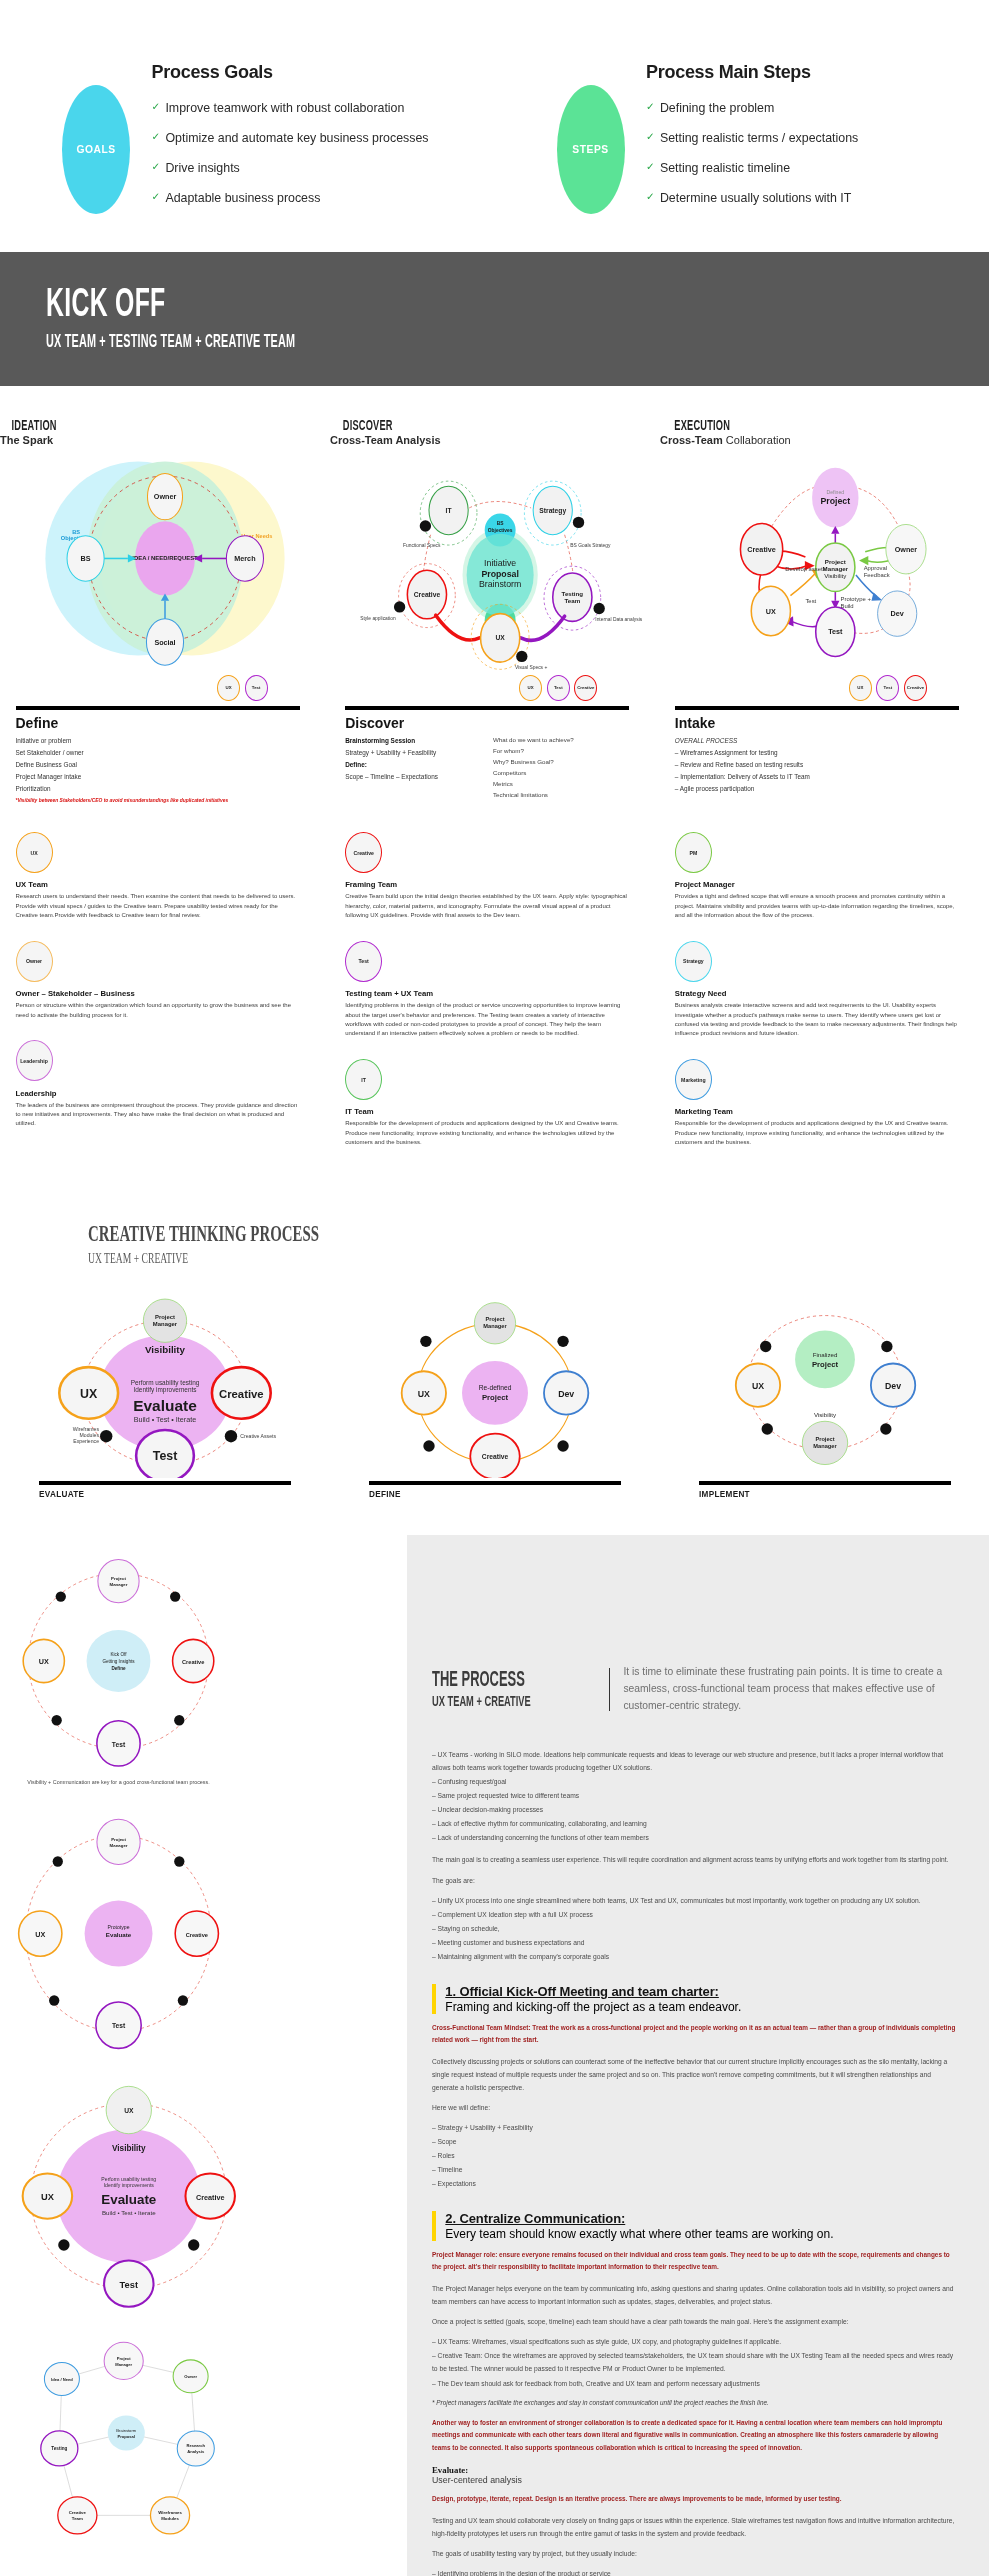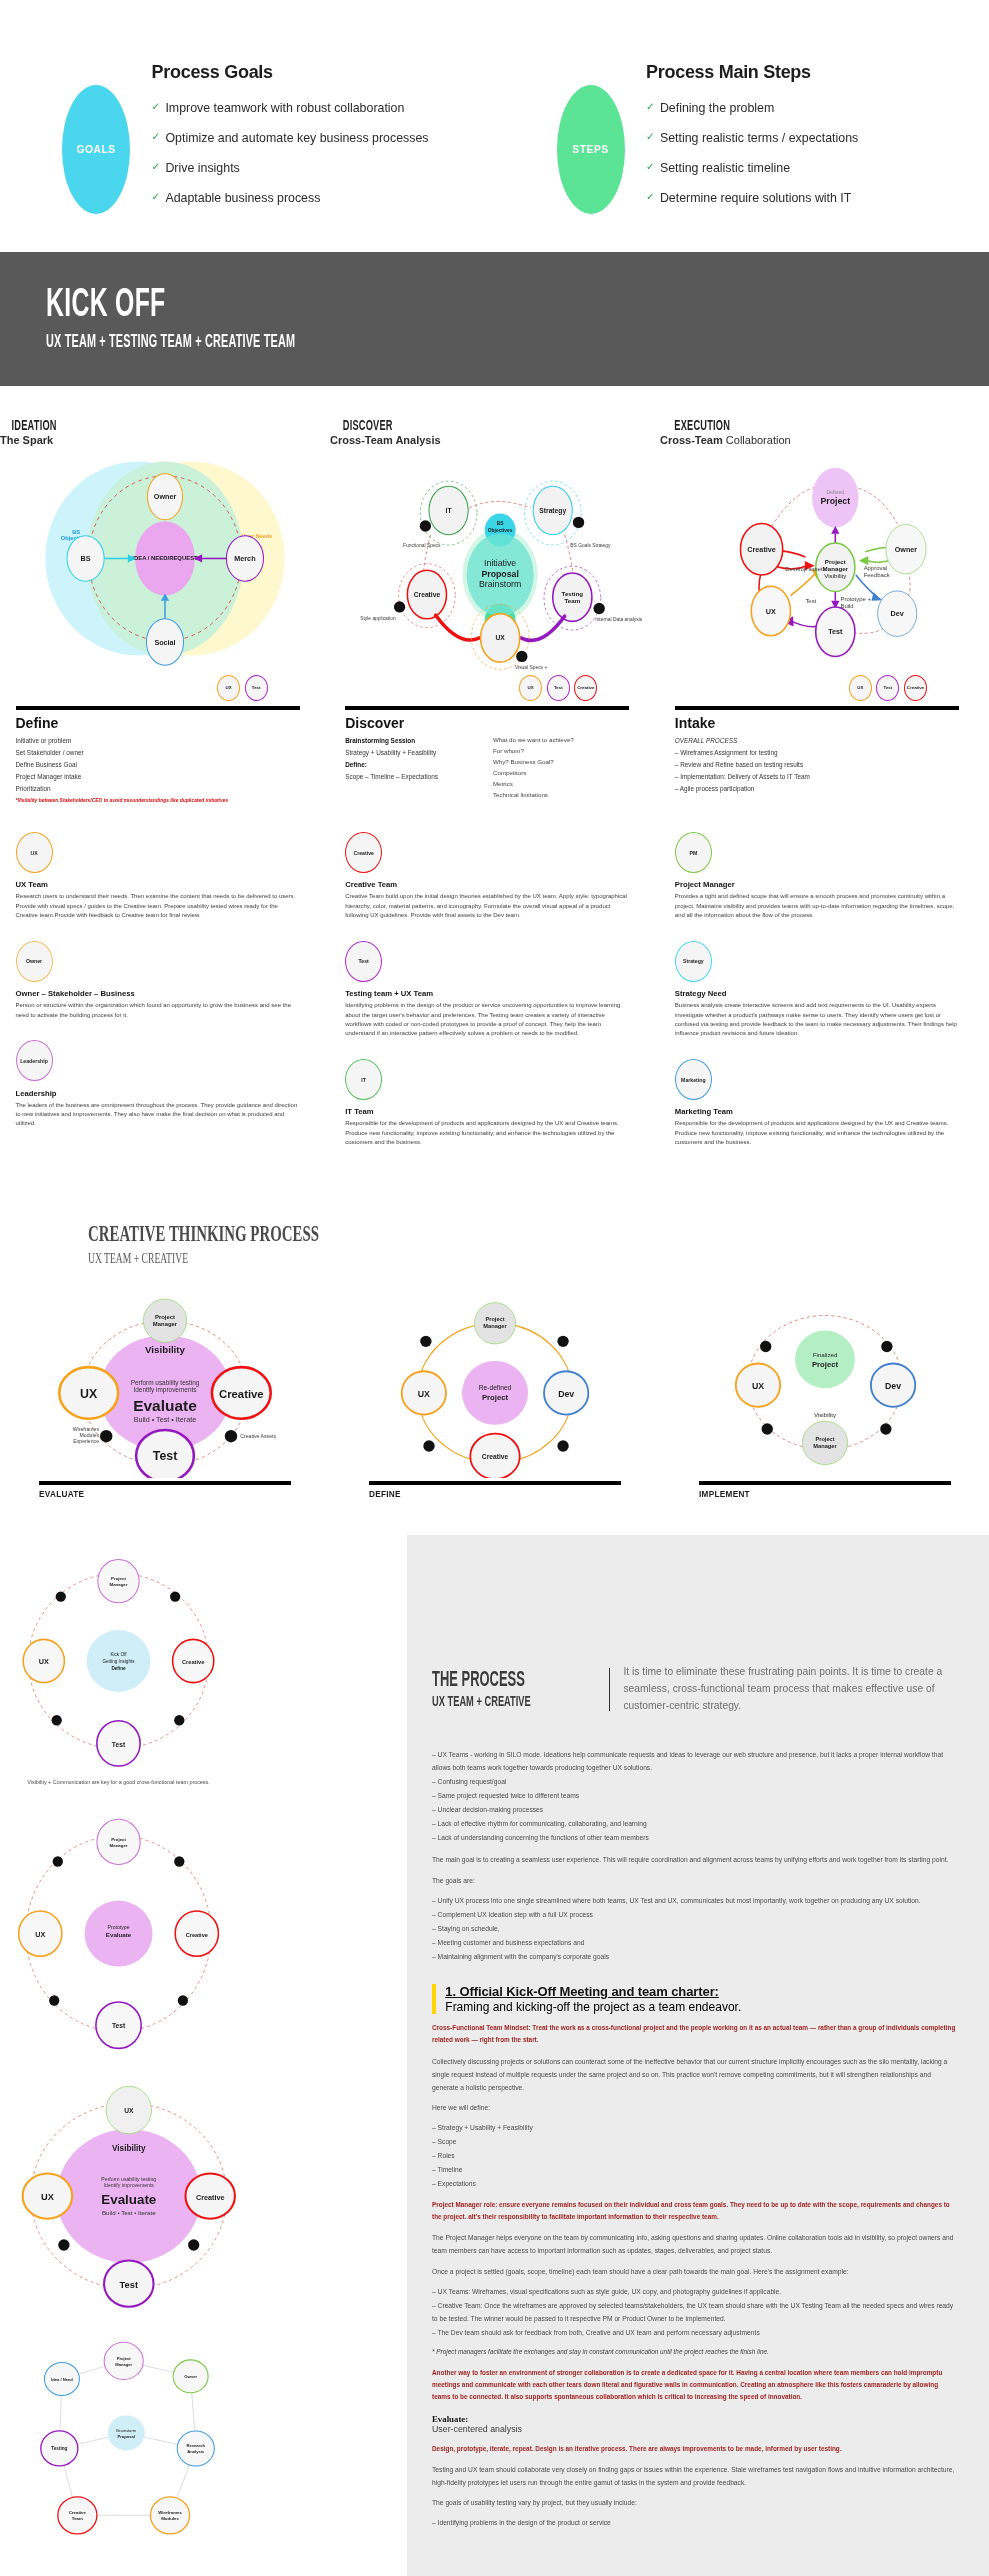--- a/index.html
+++ b/index.html
@@ -170,21 +170,21 @@
           <li>
               <span class="tick">✓</span>
               <span>Setting realistic terms / expectations</span>
             </li>
           <li>
               <span class="tick">✓</span>
               <span>Setting realistic timeline</span>
             </li>
           <li>
               <span class="tick">✓</span>
-              <span>Determine require solutions with IT</span>
+              <span>Determine usually solutions with IT</span>
             </li>
         </ul>
       </div>
     </div>
   </div>
 
   <div class="kickoff-banner">
     <div class="kickoff-title">KICK OFF</div>
     <div class="kickoff-sub">UX TEAM + TESTING TEAM + CREATIVE TEAM</div>
   </div>
@@ -419,21 +419,21 @@
       <div class="role-card">
         <div class="role-bubble" style="border:1px solid #cb6ed8">Leadership</div>
         <div class="role-name">Leadership</div>
         <div class="role-desc">The leaders of the business are omnipresent throughout the process. They provide guidance and direction to new initiatives and improvements. They also have make the final decision on what is produced and utilized.</div>
       </div>
     </div>
 
     <div class="roles-col">
       <div class="role-card">
         <div class="role-bubble" style="border:1.5px solid #ee1111">Creative</div>
-        <div class="role-name">Creative Team</div>
+        <div class="role-name">Framing Team</div>
         <div class="role-desc">Creative Team build upon the initial design theories established by the UX team.  Apply style: typographical hierarchy, color, material patterns, and iconography.  Formulate the overall visual appeal of a product following UX guidelines.  Provide with final assets to the Dev team.</div>
       </div>
       <div class="role-card">
         <div class="role-bubble" style="border:1.5px solid #b028cf">Test</div>
         <div class="role-name">Testing team + UX Team</div>
         <div class="role-desc">Identifying problems in the design of the product or service uncovering opportunities to improve learning about the target user's behavior and preferences.  The Testing team creates a variety of interactive workflows with coded or non-coded prototypes to provide a proof of concept. They help the team understand if an interactive pattern effectively solves a problem or needs to be modified.</div>
       </div>
       <div class="role-card">
         <div class="role-bubble" style="border:1px solid #56c45a">IT</div>
         <div class="role-name">IT Team</div>
@@ -700,20 +700,24 @@
       <div class="body-txt">
         <p>Collectively discussing projects or solutions can counteract some of the ineffective behavior that our current structure implicitly encourages such as the silo mentality, lacking a single request instead of multiple requests under the same project and so on. This practice won't remove competing commitments, but it will strengthen relationships and generate a holistic perspective.</p>
         <p>Here we will define:</p>
         <div class="dash">– Strategy + Usability + Feasibility</div>
         <div class="dash">– Scope</div>
         <div class="dash">– Roles</div>
         <div class="dash">– Timeline</div>
         <div class="dash">– Expectations</div>
       </div>
 
+      <div class="sec">
+        <h2>2. Centralize Communication:</h2>
+        <h3>Every team should know exactly what where other teams are working on.</h3>
+      </div>
       <div class="red-b">Project Manager role: ensure everyone remains focused on their individual and cross team goals. They need to be up to date with the scope, requirements and changes to the project. aIt's their responsibility to facilitate important information to their respective team.</div>
       <div class="body-txt">
         <p>The Project Manager helps everyone on the team by communicating info, asking questions and sharing updates. Online collaboration tools aid in visibility, so project owners and team members can have access to important information such as updates, stages, deliverables, and project status.</p>
         <p>Once a project is settled (goals, scope, timeline) each team should have a clear path towards the main goal. Here's the assignment example:</p>
         <div class="dash">– UX Teams: Wireframes, visual specifications such as style guide, UX copy, and photography guidelines if applicable.</div>
         <div class="dash">– Creative Team: Once the wireframes are approved by selected teams/stakeholders, the UX team should share with the UX Testing Team all the needed specs and wires ready to be tested.  The winner would be passed to it respective PM or Product Owner to be implemented.</div>
         <div class="dash">– The Dev team should ask for feedback from both, Creative and UX team and perform necessary adjustments</div>
       </div>
       <div class="ital">* Project managers facilitate the exchanges and stay in constant communication until the project reaches the finish line.</div>
       <div class="red-b">Another way to foster an environment of stronger collaboration is to create a dedicated space for it.  Having a central location where team members can hold impromptu meetings and communicate with each other tears down literal and figurative walls in communication.  Creating an atmosphere like this fosters camaraderie by allowing teams to be connected. It also supports spontaneous collaboration which is critical to increasing the speed of innovation.</div>

